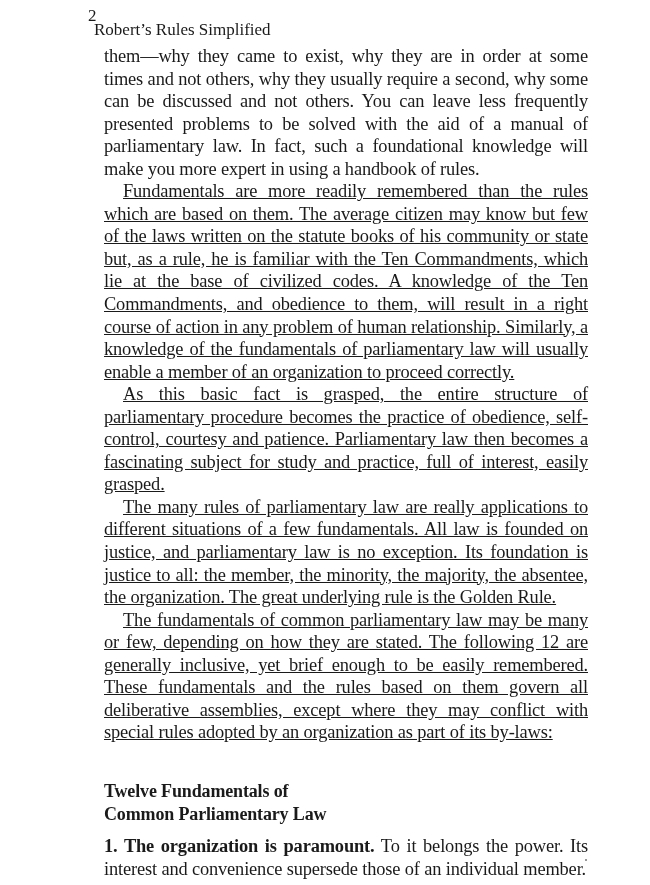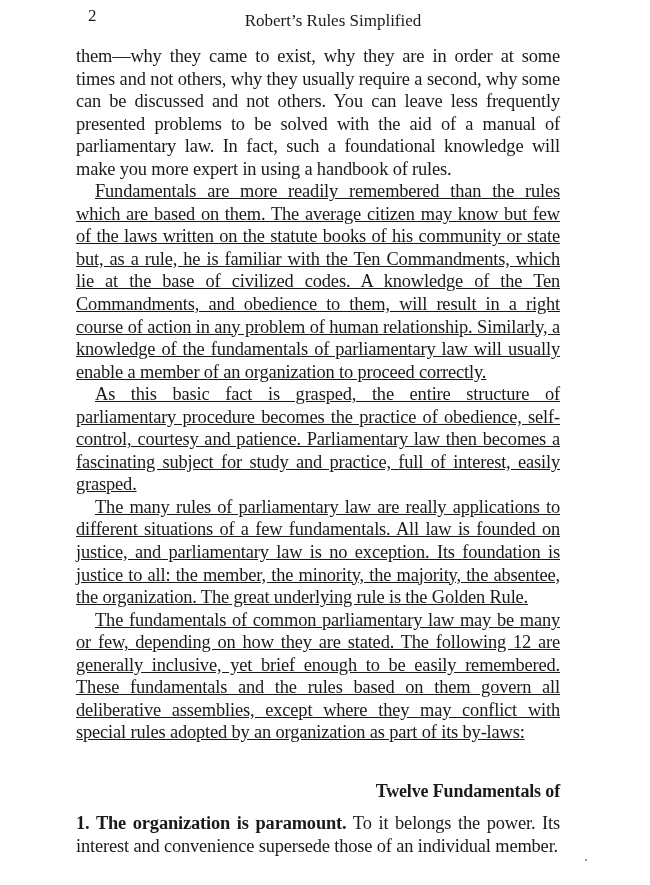--- a/index.html
+++ b/index.html
@@ -26,28 +26,28 @@
     }
     .page-number {
       position: absolute;
       left: 0;
       top: 0;
     }
     .running-title {
       position: absolute;
       left: 0;
       right: 0;
-      text-align: center;
-      top: 5px;
+      text-align: left;
+      top: 14px;
       padding-left: 6px;
     }
     .body-text {
       position: absolute;
       top: 45px;
-      left: 76px;
+      left: 104px;
       width: 484px;
       font-size: 18.4px;
       line-height: 22.55px;
       text-align: justify;
       letter-spacing: -0.15px;
     }
     .body-text p {
       margin: 0;
       text-indent: 0;
     }
@@ -56,21 +56,21 @@
       text-decoration: underline;
     }
     .section-heading {
       margin: 36px 0 9px 0;
       text-align: center;
       font-weight: bold;
       font-size: 18px;
       line-height: 23px;
     }
     .section-heading div {
-      text-align: right;
+      text-align: left;
     }
     .fund-item {
       text-indent: 19px;
     }
     .fund-item .lead {
       font-weight: bold;
       margin-top: 20px;
     }
     .scan-dot {
       position: absolute;
@@ -92,18 +92,19 @@
 
 <div class="body-text">
   <p>them—why they came to exist, why they are in order at some times and not others, why they usually require a second, why some can be discussed and not others. You can leave less frequently presented problems to be solved with the aid of a manual of parliamentary law. In fact, such a foundational knowledge will make you more expert in using a handbook of rules.</p>
   <p class="indent">Fundamentals are more readily remembered than the rules which are based on them. The average citizen may know but few of the laws written on the statute books of his community or state but, as a rule, he is familiar with the Ten Commandments, which lie at the base of civilized codes. A knowledge of the Ten Commandments, and obedience to them, will result in a right course of action in any problem of human relationship. Similarly, a knowledge of the fundamentals of parliamentary law will usually enable a member of an organization to proceed correctly.</p>
   <p class="indent">As this basic fact is grasped, the entire structure of parliamentary procedure becomes the practice of obedience, self-control, courtesy and patience. Parliamentary law then becomes a fascinating subject for study and practice, full of interest, easily grasped.</p>
   <p class="indent">The many rules of parliamentary law are really applications to different situations of a few fundamentals. All law is founded on justice, and parliamentary law is no exception. Its foundation is justice to all: the member, the minority, the majority, the absentee, the organization. The great underlying rule is the Golden Rule.</p>
   <p class="indent">The fundamentals of common parliamentary law may be many or few, depending on how they are stated. The following 12 are generally inclusive, yet brief enough to be easily remembered. These fundamentals and the rules based on them govern all deliberative assemblies, except where they may conflict with special rules adopted by an organization as part of its by-laws:</p>
 
   <div class="section-heading">
     <div>Twelve Fundamentals of</div>
+    <div>Common Parliamentary Law</div>
   </div>
 
   <p class="fund-item"><span class="lead">1. The organization is paramount.</span><span> To it belongs the power. Its interest and convenience supersede those of an individual member.</span></p>
 </div>
 
 <div class="scan-dot"></div>
 
 </body></html>

